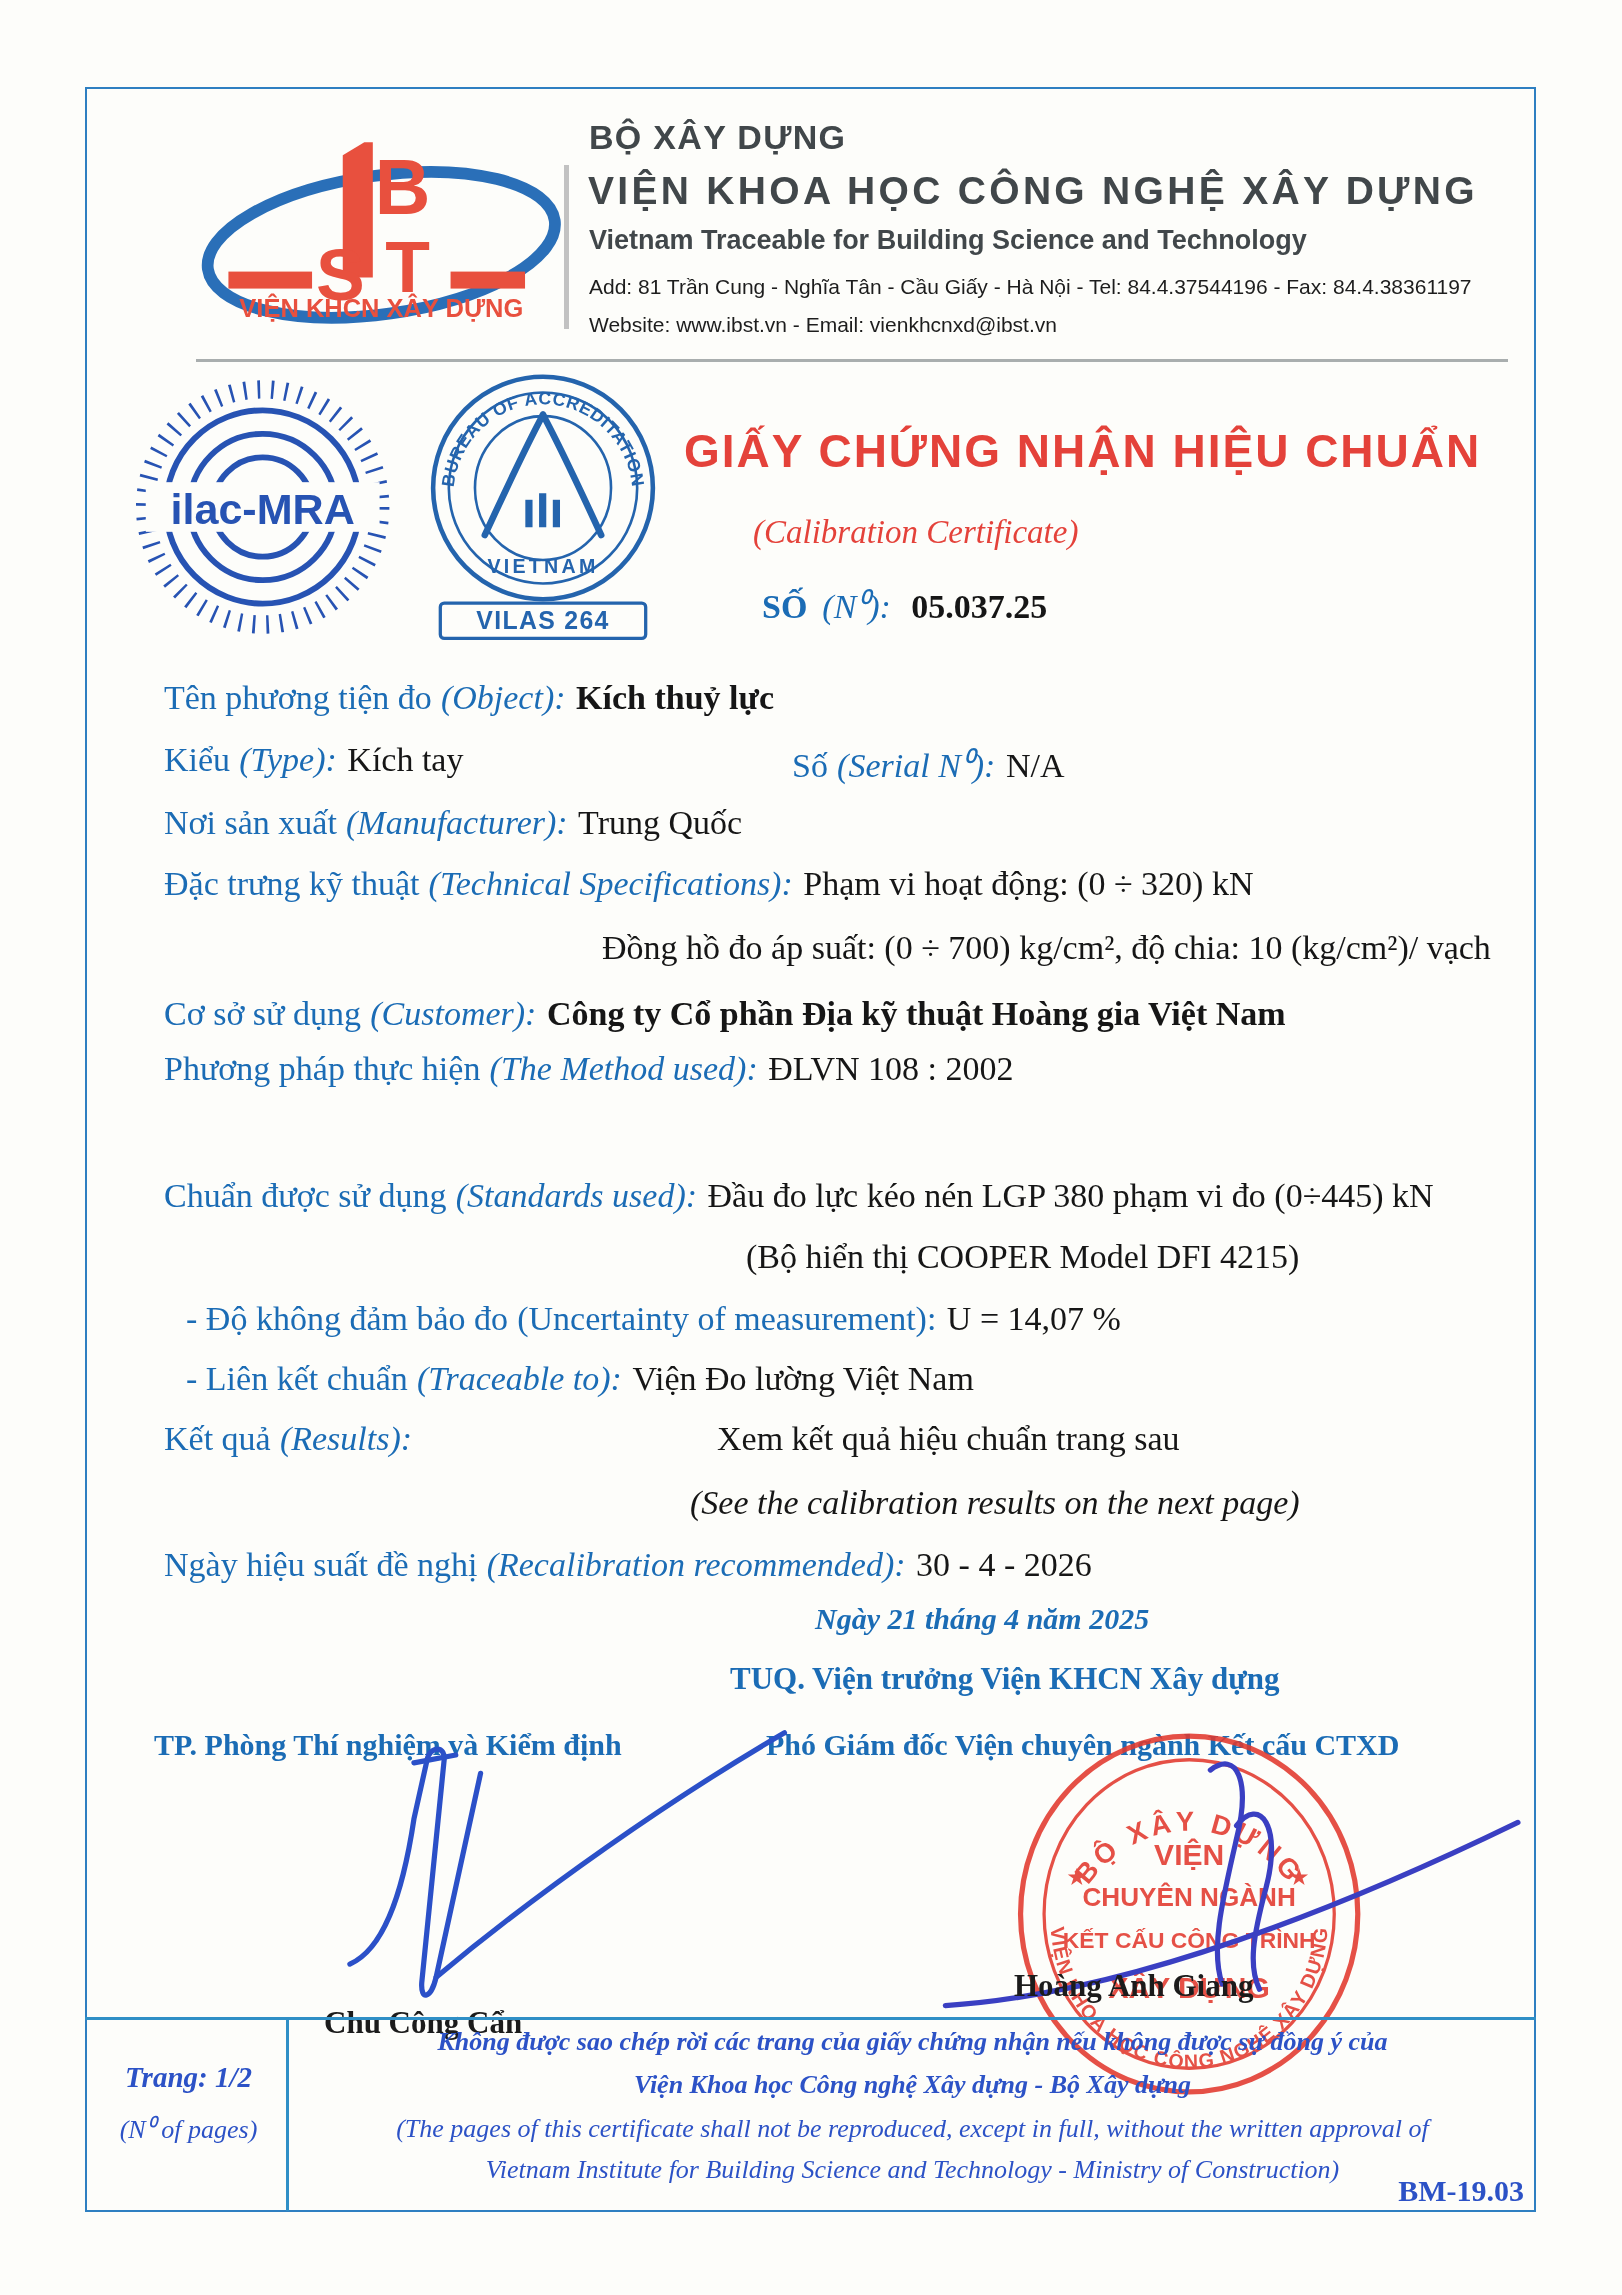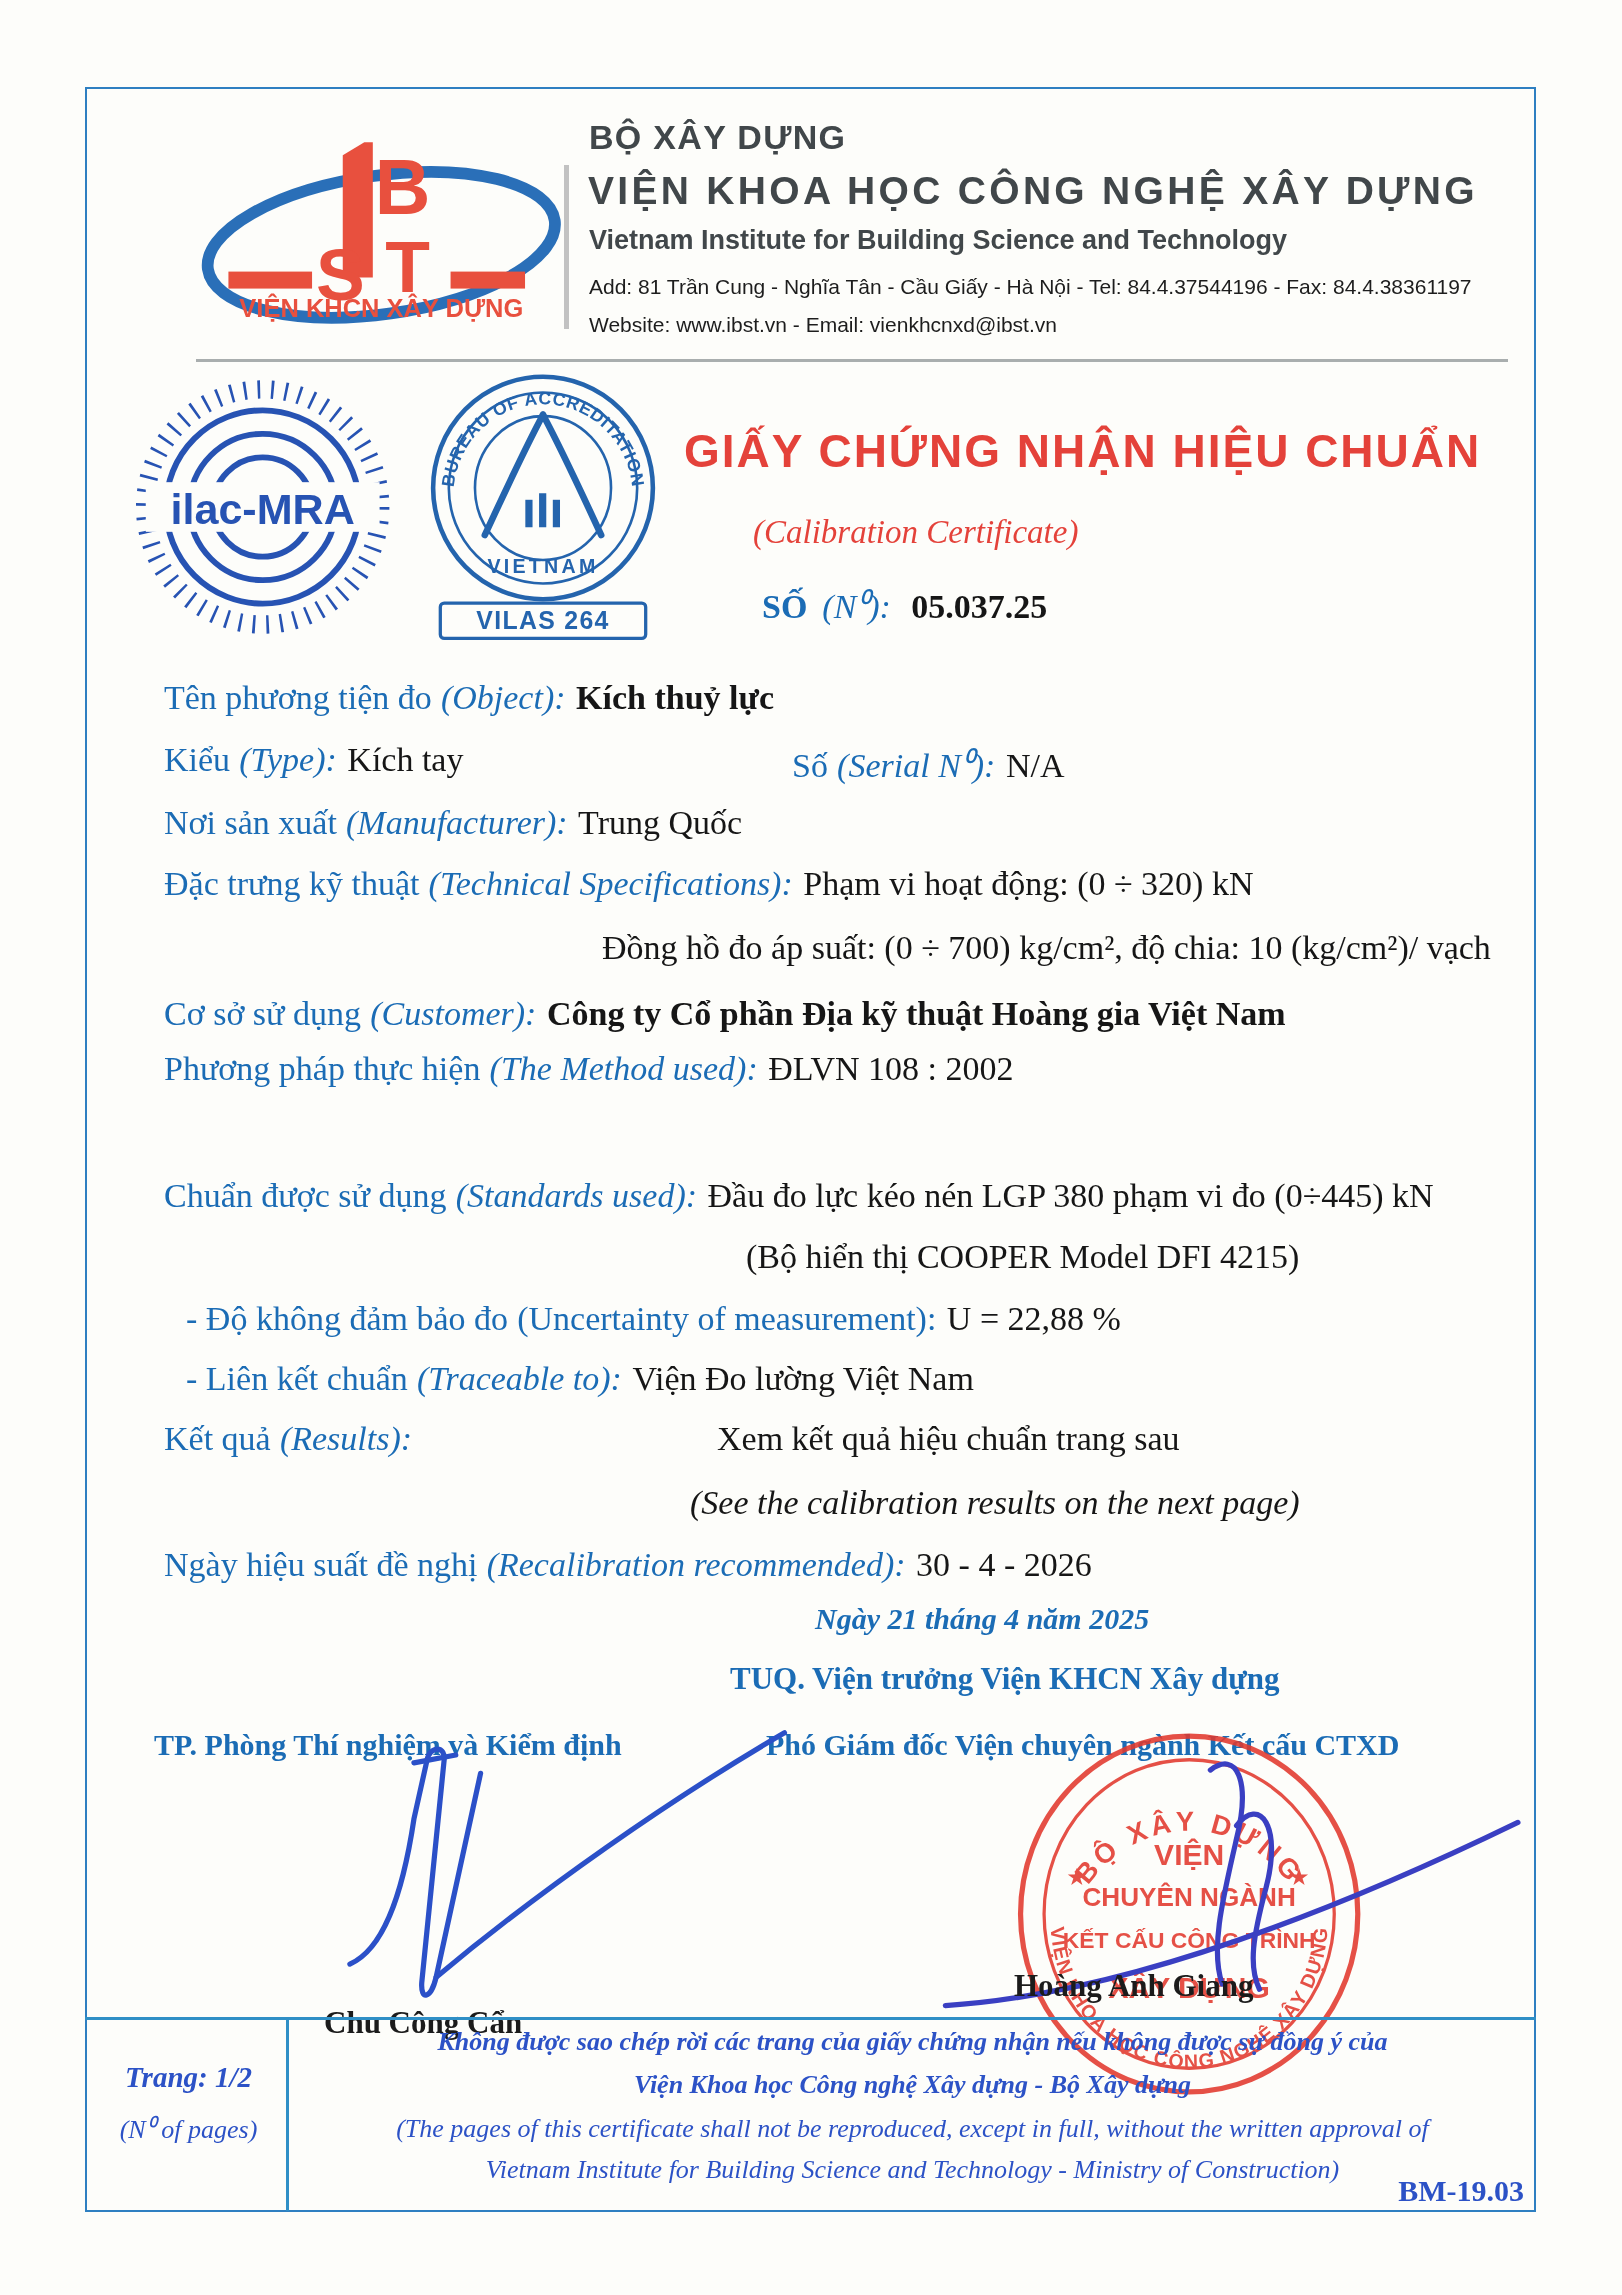--- a/index.html
+++ b/index.html
@@ -39,21 +39,21 @@
     <text x="298" y="238" font-size="112" font-weight="bold" fill="#e8503e">T</text>
     <rect x="58" y="206" width="128" height="26" fill="#e8503e"></rect>
     <rect x="398" y="206" width="114" height="26" fill="#e8503e"></rect>
     <text x="292" y="276" font-size="39" font-weight="bold" fill="#e8503e" text-anchor="middle">VIỆN KHCN XÂY DỰNG</text>
   </svg>
 
   <div class="vdiv"></div>
 
   <div class="abs sans hdr-dark" style="left:589px;top:118px;font-size:34px;letter-spacing:1.3px;">BỘ XÂY DỰNG</div>
   <div class="abs sans hdr-dark" style="left:588px;top:169px;font-size:39px;letter-spacing:3.3px;">VIỆN KHOA HỌC CÔNG NGHỆ XÂY DỰNG</div>
-  <div class="abs sans hdr-dark" style="left:589px;top:225px;font-size:27px;">Vietnam Institute for Building Science and Technology</div>
+  <div class="abs sans hdr-dark" style="left:589px;top:225px;font-size:27px;">Vietnam Traceable for Building Science and Technology</div>
   <div class="abs sans" style="left:589px;top:275px;font-size:21px;color:#1d1d1d;">Add: 81 Trần Cung - Nghĩa Tân - Cầu Giấy - Hà Nội - Tel: 84.4.37544196 - Fax: 84.4.38361197</div>
   <div class="abs sans" style="left:589px;top:313px;font-size:21px;color:#1d1d1d;">Website: www.ibst.vn - Email: vienkhcnxd@ibst.vn</div>
 
   <div class="hdiv"></div>
 
   <svg class="abs" style="left:134px;top:376px;" width="258" height="262" viewBox="0 0 395 400">
     <g stroke="#2753b3" fill="none">
       <circle cx="197" cy="200" r="180" stroke-width="28" stroke-dasharray="4 17"></circle>
       <circle cx="197" cy="200" r="148" stroke-width="9"></circle>
       <circle cx="197" cy="200" r="112" stroke-width="9"></circle>
@@ -129,21 +129,21 @@
   </div>
 
   <div class="abs body-line" style="left:164px;top:1177px;">
     <span class="lbl">Chuẩn được sử dụng</span><span class="lbl en">(Standards used):</span><span class="val">Đầu đo lực kéo nén LGP 380 phạm vi đo (0÷445) kN</span>
   </div>
   <div class="abs body-line" style="left:746px;top:1238px;">
     <span class="val">(Bộ hiển thị COOPER Model DFI 4215)</span>
   </div>
 
   <div class="abs body-line" style="left:186px;top:1300px;">
-    <span class="lbl">- Độ không đảm bảo đo</span><span class="lbl" style="margin-right:10.5px;">(Uncertainty of measurement):</span><span class="val">U = 22,88 %</span>
+    <span class="lbl">- Độ không đảm bảo đo</span><span class="lbl" style="margin-right:10.5px;">(Uncertainty of measurement):</span><span class="val">U = 14,07 %</span>
   </div>
 
   <div class="abs body-line" style="left:186px;top:1360px;">
     <span class="lbl">- Liên kết chuẩn</span><span class="lbl en">(Traceable to):</span><span class="val">Viện Đo lường Việt Nam</span>
   </div>
 
   <div class="abs body-line" style="left:164px;top:1420px;">
     <span class="lbl">Kết quả</span><span class="lbl en">(Results):</span>
   </div>
   <div class="abs body-line" style="left:717px;top:1420px;">

